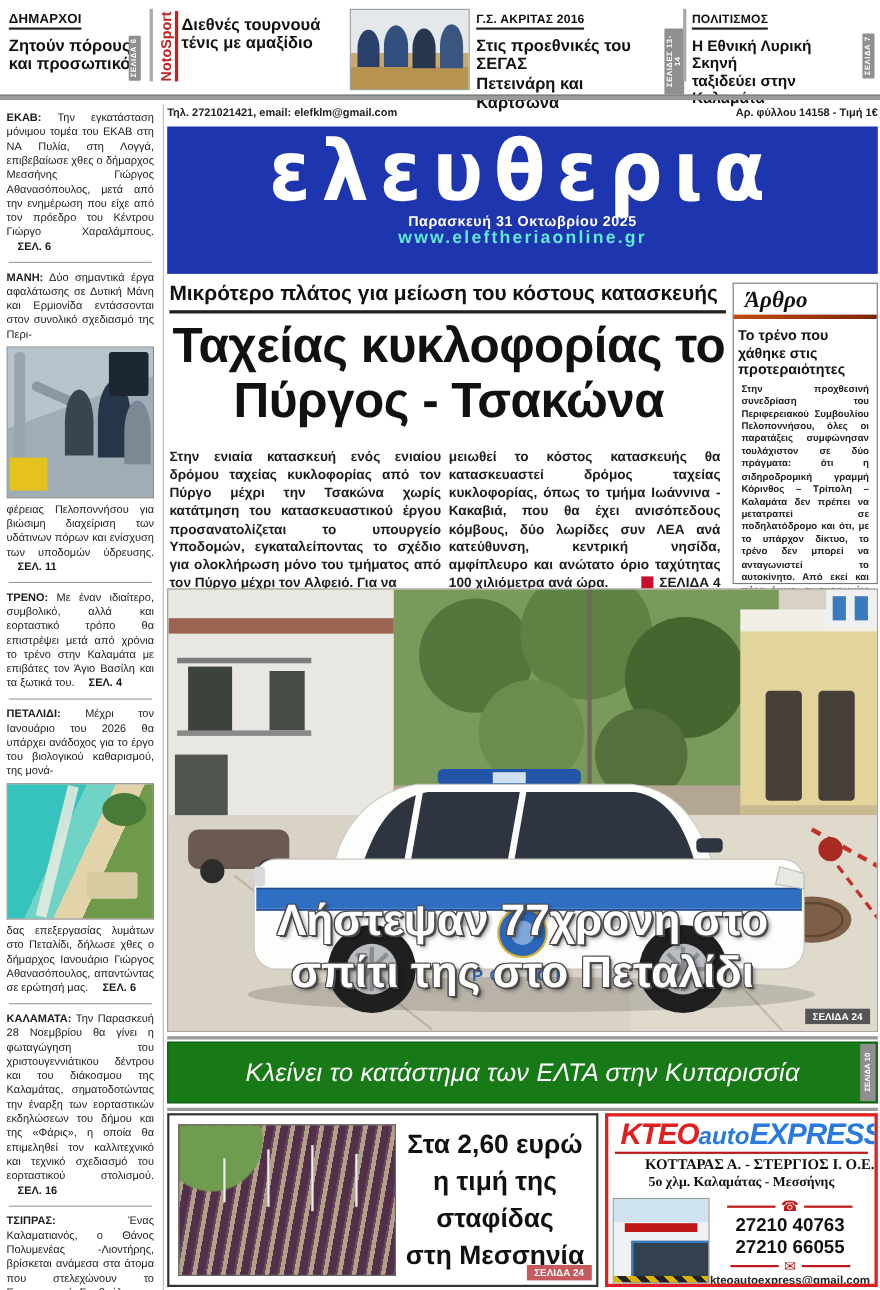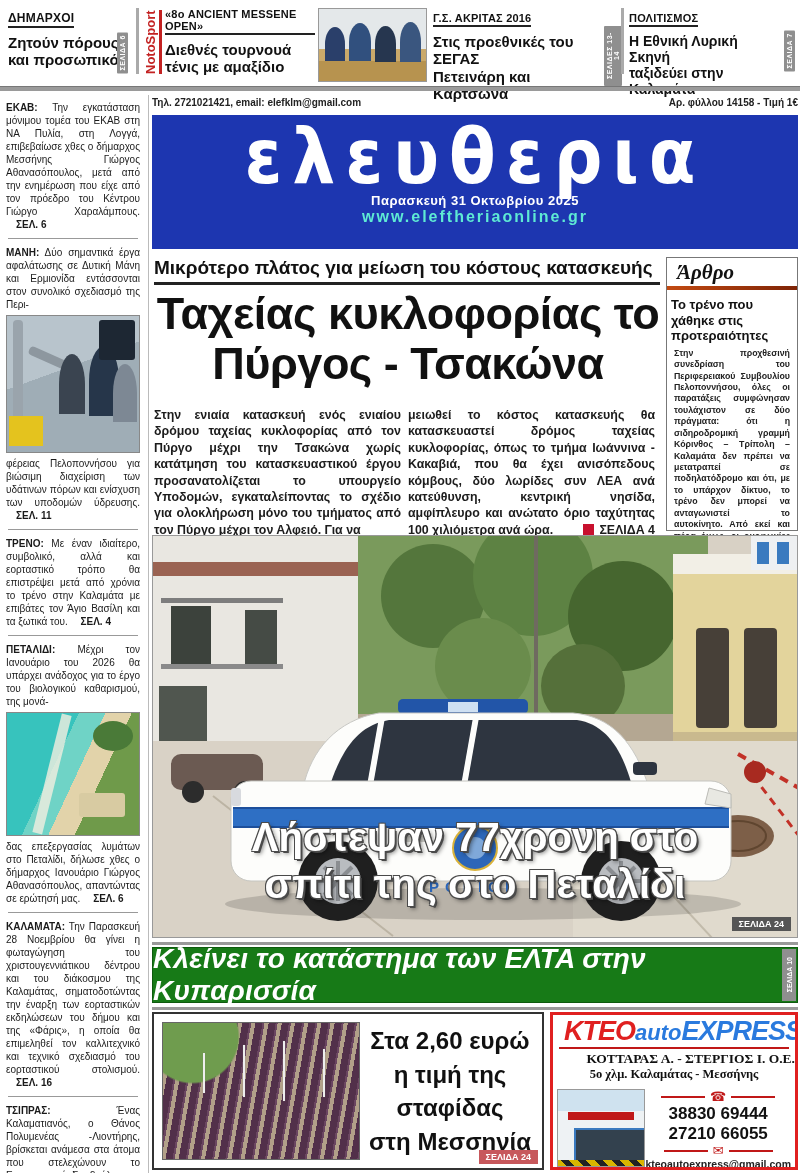--- a/index.html
+++ b/index.html
@@ -51,21 +51,21 @@
   .arthro-pg{font-style:italic;font-weight:bold;font-size:10px;text-align:right;margin:2px 8px;}
   
   .photo{position:absolute;left:0;top:440px;width:646px;height:403px;border:1px solid #999;box-sizing:border-box;overflow:hidden;background:#d8d1c5;}
   .overlay-head{position:absolute;left:0;top:278px;width:100%;text-align:center;color:#fff;font-weight:bold;font-size:40px;line-height:1.18;
      text-shadow:2px 2px 0 #4a4a4a,-1px -1px 0 #4a4a4a,1px -1px 0 #4a4a4a,-1px 1px 0 #4a4a4a,3px 3px 4px rgba(0,0,0,.45);}
   .photo-badge{position:absolute;right:6px;bottom:6px;background:#555;color:#fff;font-size:9px;font-weight:bold;padding:2px 7px;}
   .rule2{position:absolute;left:0;width:646px;height:3px;background:#9a9a9a;}
   
   .banner{position:absolute;left:0;top:852px;width:646px;height:56px;background:#177a17;border:1px solid #0e5a0e;
           box-sizing:border-box;display:flex;align-items:center;justify-content:center;}
-  .banner-text{color:#fff;font-weight:bold;font-style:italic;font-size:28px;letter-spacing:.2px;}
+  .banner-text{color:#fff;font-weight:normal;font-style:italic;font-size:23px;letter-spacing:.2px;}
   .banner-badge{position:absolute;right:1px;top:1px;bottom:1px;width:14px;background:#8f8f8f;color:#fff;display:flex;align-items:center;justify-content:center;}
   .banner-badge span{writing-mode:vertical-rl;transform:rotate(180deg);font-size:7px;font-weight:bold;}
   
   .raisins{position:absolute;left:0;top:917px;width:392px;height:158px;border:2px solid #333;box-sizing:border-box;background:#fff;}
   .raisins-photo{position:absolute;left:8px;top:8px;width:196px;height:136px;border:1px solid #666;overflow:hidden;
      background:
        radial-gradient(circle at 15% 10%, #6f9c4e 0 22%, transparent 23%),
        repeating-linear-gradient(100deg,#52304a 0 7px,#6a4560 7px 9px,#b2a089 9px 13px),
        #ab9179;}
   .raisins-post{position:absolute;width:2px;background:#eee;box-shadow:0 0 1px #777;}
@@ -104,21 +104,20 @@
       <div class="tz-title">
         <div>Ζητούν πόρους</div>
         <div>και προσωπικό</div>
       </div>
     </div>
     <div class="vbadge" style="position:absolute;left:117px;top:32px;">ΣΕΛΙΔΑ 6</div>
     <div class="vline" style="left:136px;"></div>
 
     <div class="noto" style="left:143px;top:10px;">NotoSport</div>
     <div style="position:absolute;left:165px;top:8px;width:150px;">
-      <span class="kick" style="font-size:11px;">«8ο ANCIENT MESSENE OPEN»</span>
       <div class="tz-title">
         <div>Διεθνές τουρνουά</div>
         <div>τένις με αμαξίδιο</div>
       </div>
     </div>
     <div class="miniphoto" style="left:318px;top:8px;width:107px;height:72px;background:linear-gradient(#e4e8ea 0 55%,#caa96a 55% 72%,#b7934f 72% 100%);">
       <div class="fig" style="left:6px;top:18px;width:20px;height:34px;background:#2a3f6a;"></div>
       <div class="fig" style="left:30px;top:14px;width:22px;height:38px;background:#31507e;"></div>
       <div class="fig" style="left:56px;top:17px;width:21px;height:36px;background:#26364f;"></div>
       <div class="fig" style="left:81px;top:13px;width:21px;height:40px;background:#3a567f;"></div>
@@ -342,21 +341,21 @@
           <div style="position:absolute;left:10px;top:22px;right:10px;height:8px;background:#c01818;"></div>
           <div style="position:absolute;left:16px;top:38px;width:80px;height:34px;background:#33414e;border:2px solid #3a7abf;"></div>
           <div style="position:absolute;left:0;bottom:0;width:100%;height:6px;background:repeating-linear-gradient(45deg,#d8b400 0 6px,#222 6px 12px);"></div>
         </div>
         <div class="kteo-right">
           <div class="dashrow">
               <div class="dash"></div>
               <span class="icon-red">☎</span>
               <div class="dash"></div>
             </div>
-          <div class="kteo-phone">38830 69444</div>
+          <div class="kteo-phone">27210 40763</div>
           <div class="kteo-phone">27210 66055</div>
           <div class="dashrow">
               <div class="dash"></div>
               <span class="icon-red">✉</span>
               <div class="dash"></div>
             </div>
           <div class="kteo-mail">kteoautoexpress@gmail.com</div>
         </div>
       </div>
     </div>

